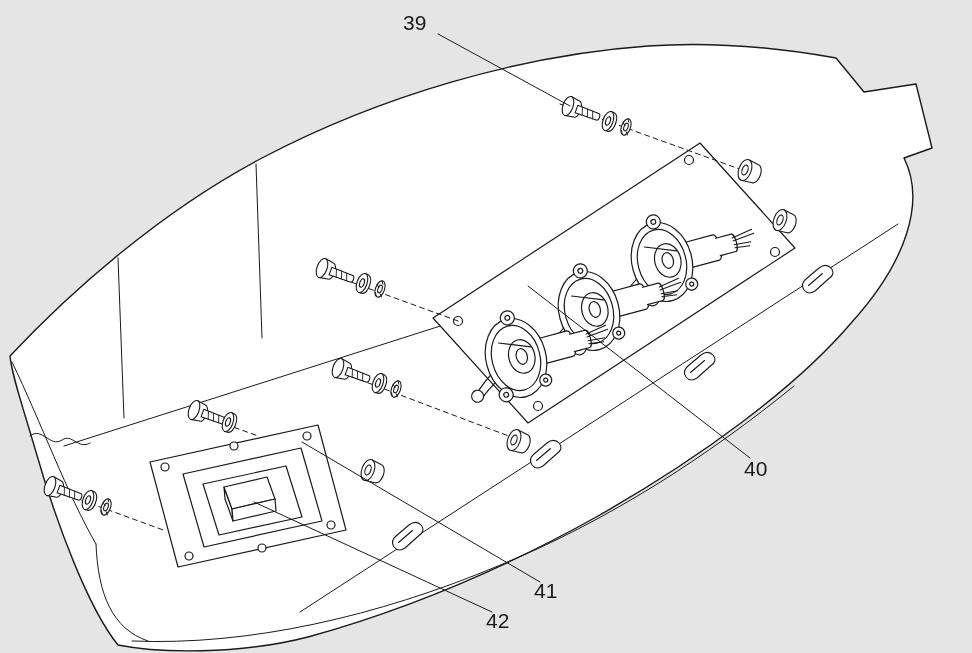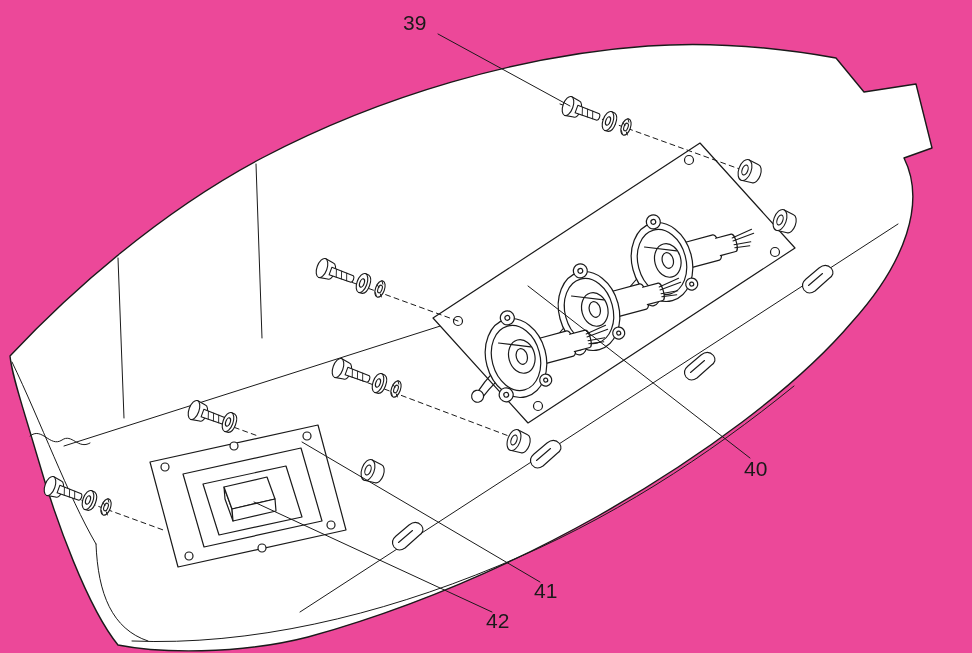--- a/index.html
+++ b/index.html
@@ -5,21 +5,21 @@
   html, body {
     margin: 0;
     padding: 0;
     background: #ffffff;
     font-family: "Liberation Sans", "DejaVu Sans", sans-serif;
   }
   .figure-canvas {
     position: relative;
     width: 972px;
     height: 653px;
-    background: #ec4899;
+    background: #e5e5e5;
     overflow: hidden;
   }
   svg { display: block; }
   text.ref-label {
     font-family: "Liberation Sans", "DejaVu Sans", sans-serif;
     font-size: 21px;
     fill: #1a1a1a;
     stroke: none;
   }
 </style>

